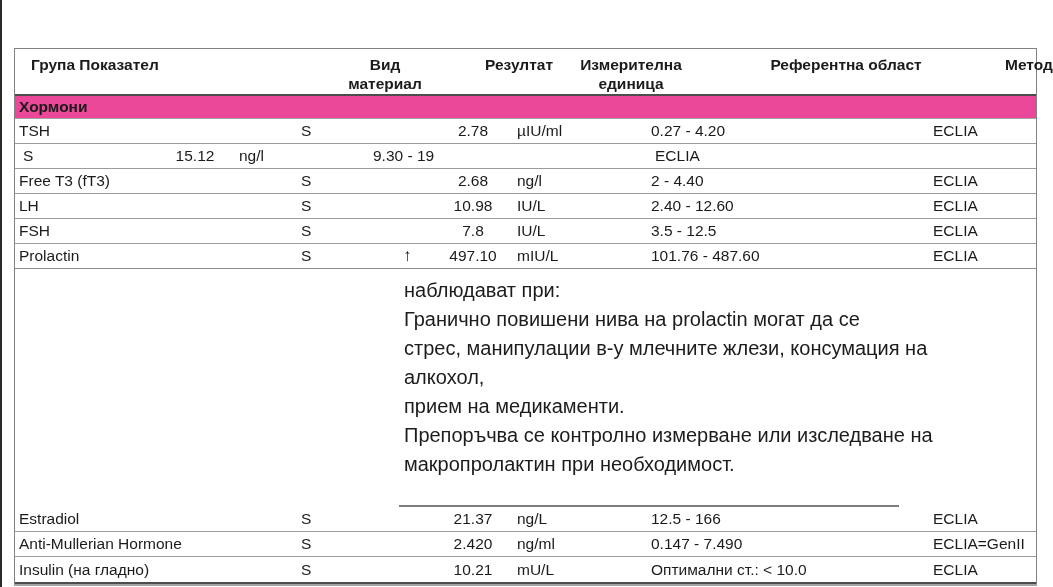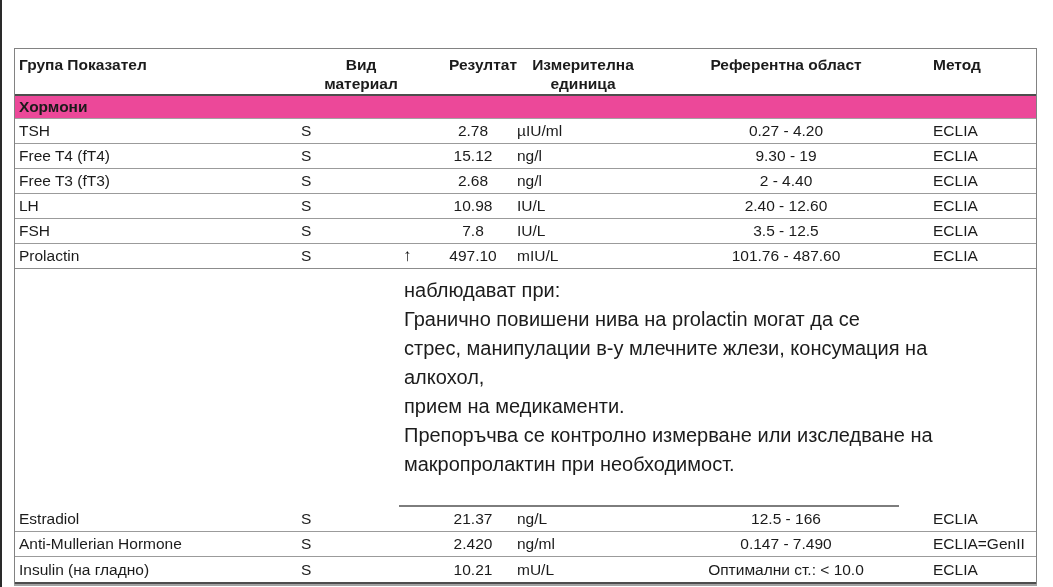--- a/index.html
+++ b/index.html
@@ -20,25 +20,25 @@
   .tbl {
     position:absolute; left:14px; top:48px; width:1023px;
     border:1px solid #828282; background:#fff;
   }
   .row { display:flex; width:100%; }
   .c  { flex:none; overflow:visible; white-space:nowrap; }
   .c1 { width:278px; padding-left:4px; text-align:left; }
   .c2 { width:136px; }
   .c3 { width:88px;  }
   .c4 { width:132px; }
-  .c5 { width:272px; padding-left:2px; text-align:center; }
+  .c5 { width:272px; padding-left:2px; text-align:left; }
   .c6 { width:115px; padding-left:12px; text-align:left; }
 
   .hdr { height:47px; border-bottom:2px solid #4d4d4d; font-weight:bold; font-size:15.5px; }
-  .hdr .c { padding-top:6px; line-height:19px; white-space:pre-line; }
+  .hdr .c { padding-top:6px; line-height:19px; white-space:pre-line;margin-left:12px; }
   .hdr .c2 { text-align:center; }
   .hdr .c3 { text-align:right; }
   .hdr .c4 { text-align:center; }
   .hdr .c5 { text-align:center; }
 
   .section-row {
     height:23px; background:#ec4899; border-bottom:1px solid #a3a3a3;
     display:flex; align-items:center; font-weight:bold; font-size:15.5px;
   }
   .data-row {
@@ -93,21 +93,20 @@
     <div class="rows-top">
         <div class="row data-row">
           <div class="c c1">TSH</div>
           <div class="c c2">S</div>
           <div class="c c3">2.78</div>
           <div class="c c4">µIU/ml</div>
           <div class="c c5">0.27 - 4.20</div>
           <div class="c c6">ECLIA</div>
         </div>
         <div class="row data-row">
-          <div class="c c1">Free T4 (fT4)</div>
           <div class="c c2">S</div>
           <div class="c c3">15.12</div>
           <div class="c c4">ng/l</div>
           <div class="c c5">9.30 - 19</div>
           <div class="c c6">ECLIA</div>
         </div>
         <div class="row data-row">
           <div class="c c1">Free T3 (fT3)</div>
           <div class="c c2">S</div>
           <div class="c c3">2.68</div>

